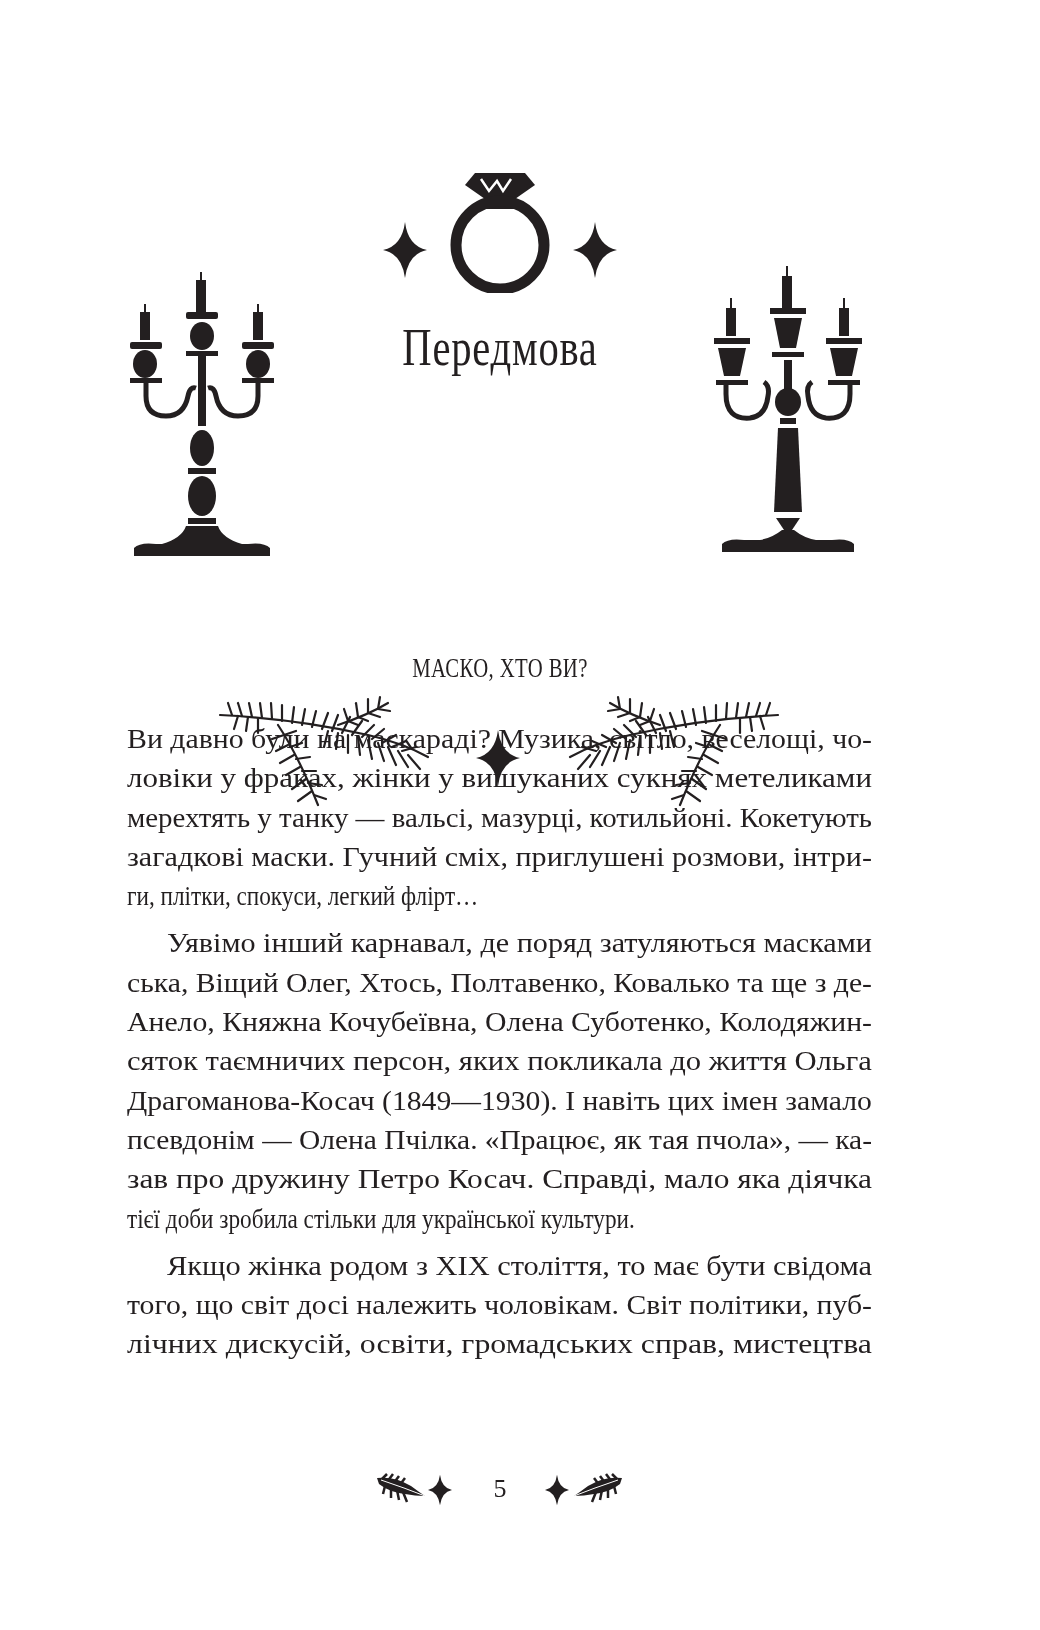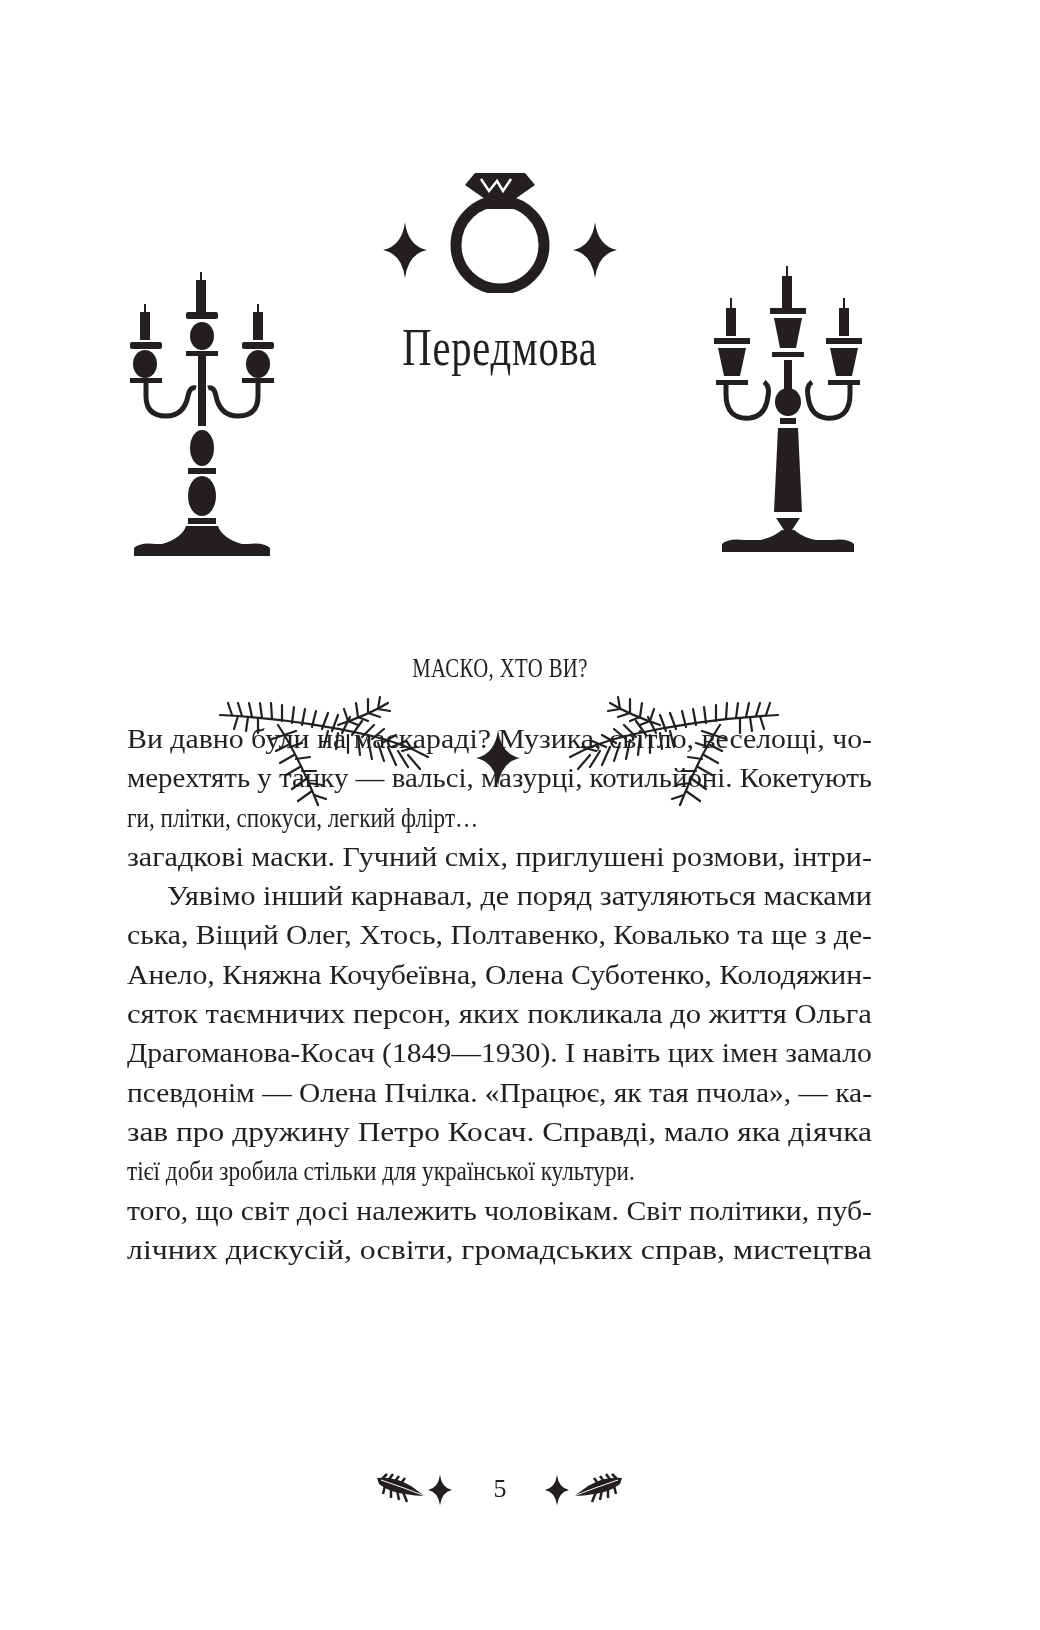--- a/index.html
+++ b/index.html
@@ -60,21 +60,21 @@
       height: 39.3px;
       line-height: 39.3px;
       font-size: 27px;
       white-space: nowrap;
       text-align: justify;
       text-align-last: justify;
       transform-origin: 0 50%;
       color: #231f20;
     }
     .line.last { text-align-last: left; }
-    .line.indent { padding-left: 40px; }
+    .line.indent { padding-left: 40px; margin-top: 8px; }
     .line-inner {
       display: block;
       width: 745px;
     }
 
     .footer {
       position: absolute;
       top: 1472px;
       left: 0;
       width: 1000px;
@@ -324,31 +324,33 @@
           <path d="M160 14 L172 16"></path>
       </g>
     </g>
   </svg>
 </div>
 
 <h2 class="section-heading">МАСКО, ХТО ВИ?</h2>
 
 <div class="body-text">
   <div class="line"><span class="line-inner" style="width: auto; display: inline-block; transform-origin: 0px 50%; transform: scaleX(1.1043);">Ви давно були на маскараді? Музика, світло, веселощі, чо-</span></div>
+  <div class="line"><span class="line-inner" style="width: auto; display: inline-block; transform-origin: 0px 50%; transform: scaleX(1.1473);">ловіки у фраках, жінки у вишуканих сукнях метеликами</span></div>
   <div class="line"><span class="line-inner" style="width: auto; display: inline-block; transform-origin: 0px 50%; transform: scaleX(1.0705);">мерехтять у танку — вальсі, мазурці, котильйоні. Кокетують</span></div>
+  <div class="line"><span class="line-inner" style="width: auto; display: inline-block; transform-origin: 0px 50%; transform: scaleX(1.1134);">загадкові маски. Гучний сміх, приглушені розмови, інтри-</span></div>
   <div class="line last"><span class="line-inner" style="width: auto; display: inline-block; transform-origin: 0px 50%; transform: scaleX(0.86);">ги, плітки, спокуси, легкий флірт…</span></div>
-  <div class="line"><span class="line-inner" style="width: auto; display: inline-block; transform-origin: 0px 50%; transform: scaleX(1.1134);">загадкові маски. Гучний сміх, приглушені розмови, інтри-</span></div>
   <div class="line indent"><span class="line-inner" style="width: auto; display: inline-block; transform-origin: 0px 50%; transform: scaleX(1.1167);">Уявімо інший карнавал, де поряд затуляються масками</span></div>
   <div class="line"><span class="line-inner" style="width: auto; display: inline-block; transform-origin: 0px 50%; transform: scaleX(1.1006);">ська, Віщий Олег, Хтось, Полтавенко, Ковалько та ще з де-</span></div>
   <div class="line"><span class="line-inner" style="width: auto; display: inline-block; transform-origin: 0px 50%; transform: scaleX(1.102);">Анело, Княжна Кочубеївна, Олена Суботенко, Колодяжин-</span></div>
   <div class="line"><span class="line-inner" style="width: auto; display: inline-block; transform-origin: 0px 50%; transform: scaleX(1.1343);">сяток таємничих персон, яких покликала до життя Ольга</span></div>
   <div class="line"><span class="line-inner" style="width: auto; display: inline-block; transform-origin: 0px 50%; transform: scaleX(1.0999);">Драгоманова-Косач (1849—1930). І навіть цих імен замало</span></div>
   <div class="line"><span class="line-inner" style="width: auto; display: inline-block; transform-origin: 0px 50%; transform: scaleX(1.0911);">псевдонім — Олена Пчілка. «Працює, як тая пчола», — ка-</span></div>
   <div class="line"><span class="line-inner" style="width: auto; display: inline-block; transform-origin: 0px 50%; transform: scaleX(1.1639);">зав про дружину Петро Косач. Справді, мало яка діячка</span></div>
   <div class="line last"><span class="line-inner" style="width: auto; display: inline-block; transform-origin: 0px 50%; transform: scaleX(0.86);">тієї доби зробила стільки для української культури.</span></div>
+  <div class="line indent"><span class="line-inner" style="width: auto; display: inline-block; transform-origin: 0px 50%; transform: scaleX(1.1265);">Якщо жінка родом з XIX століття, то має бути свідома</span></div>
   <div class="line"><span class="line-inner" style="width: auto; display: inline-block; transform-origin: 0px 50%; transform: scaleX(1.101);">того, що світ досі належить чоловікам. Світ політики, пуб-</span></div>
   <div class="line"><span class="line-inner" style="width: auto; display: inline-block; transform-origin: 0px 50%; transform: scaleX(1.1786);">лічних дискусій, освіти, громадських справ, мистецтва</span></div>
 </div>
 
 <div class="footer">
   <div class="abs ornament" style="left:375px; top:0px;">
     <svg width="52" height="34" viewBox="0 0 52 34">
       <path d="M2 6 Q20 4 36 14 Q44 20 50 24 Q40 24 30 22 Q14 20 4 12 Z" fill="#231f20"></path>
       <path d="M6 8 L12 2 M12 10 L18 2 M18 12 L24 4 M24 14 L30 6 M10 14 L8 22 M16 16 L16 26 M22 18 L24 28 M28 20 L32 30" stroke="#231f20" stroke-width="2.5"></path>
       <path d="M6 8 Q30 16 50 24" stroke="#ffffff" stroke-width="1" fill="none"></path>

